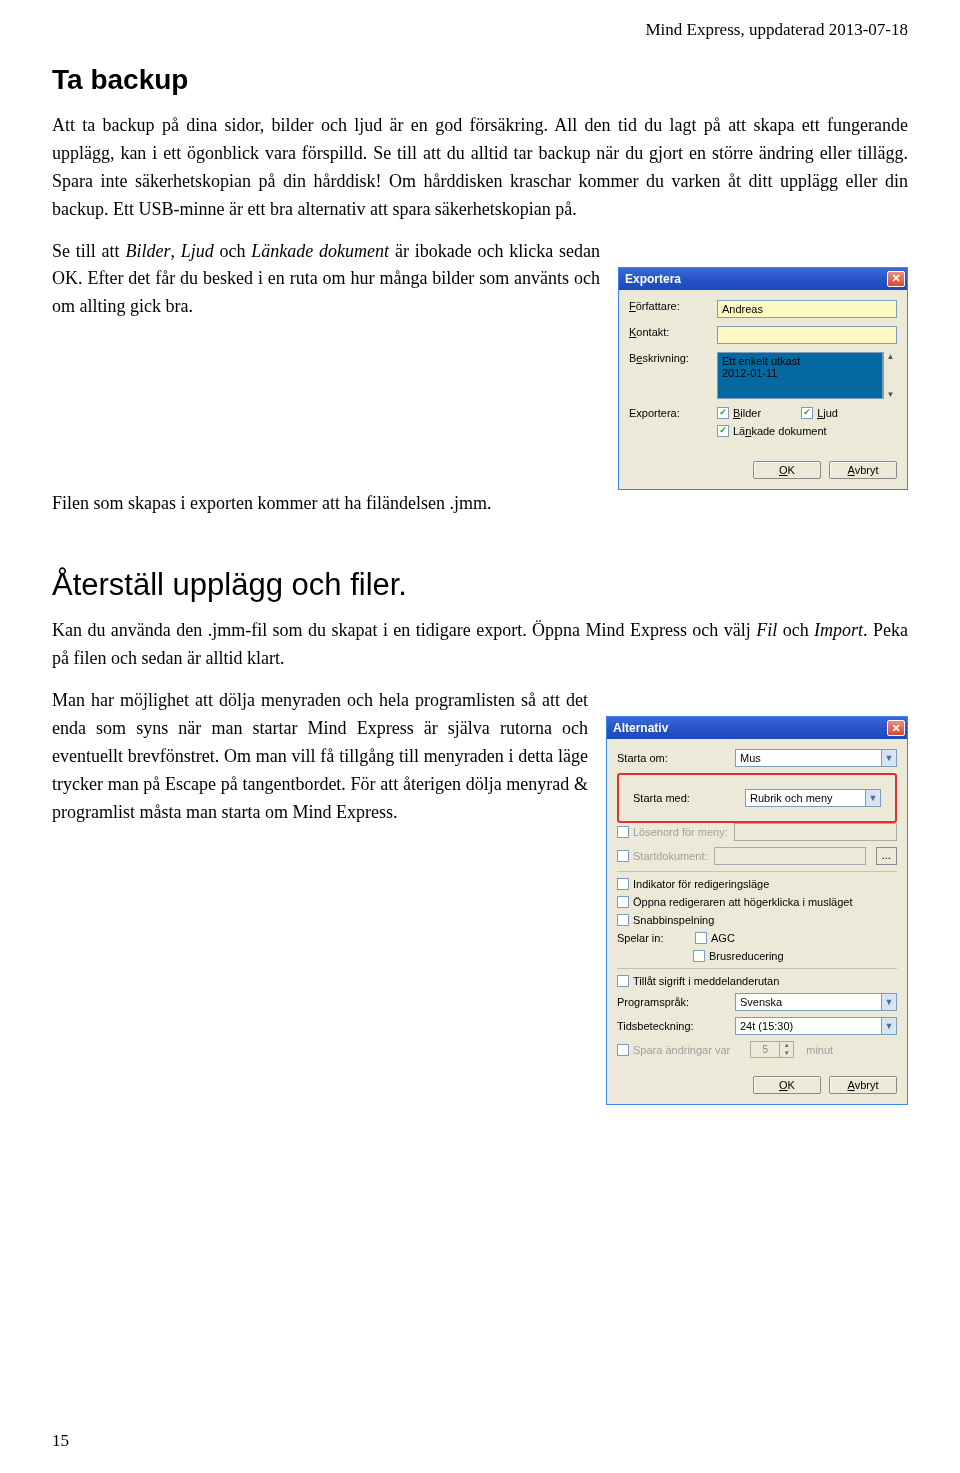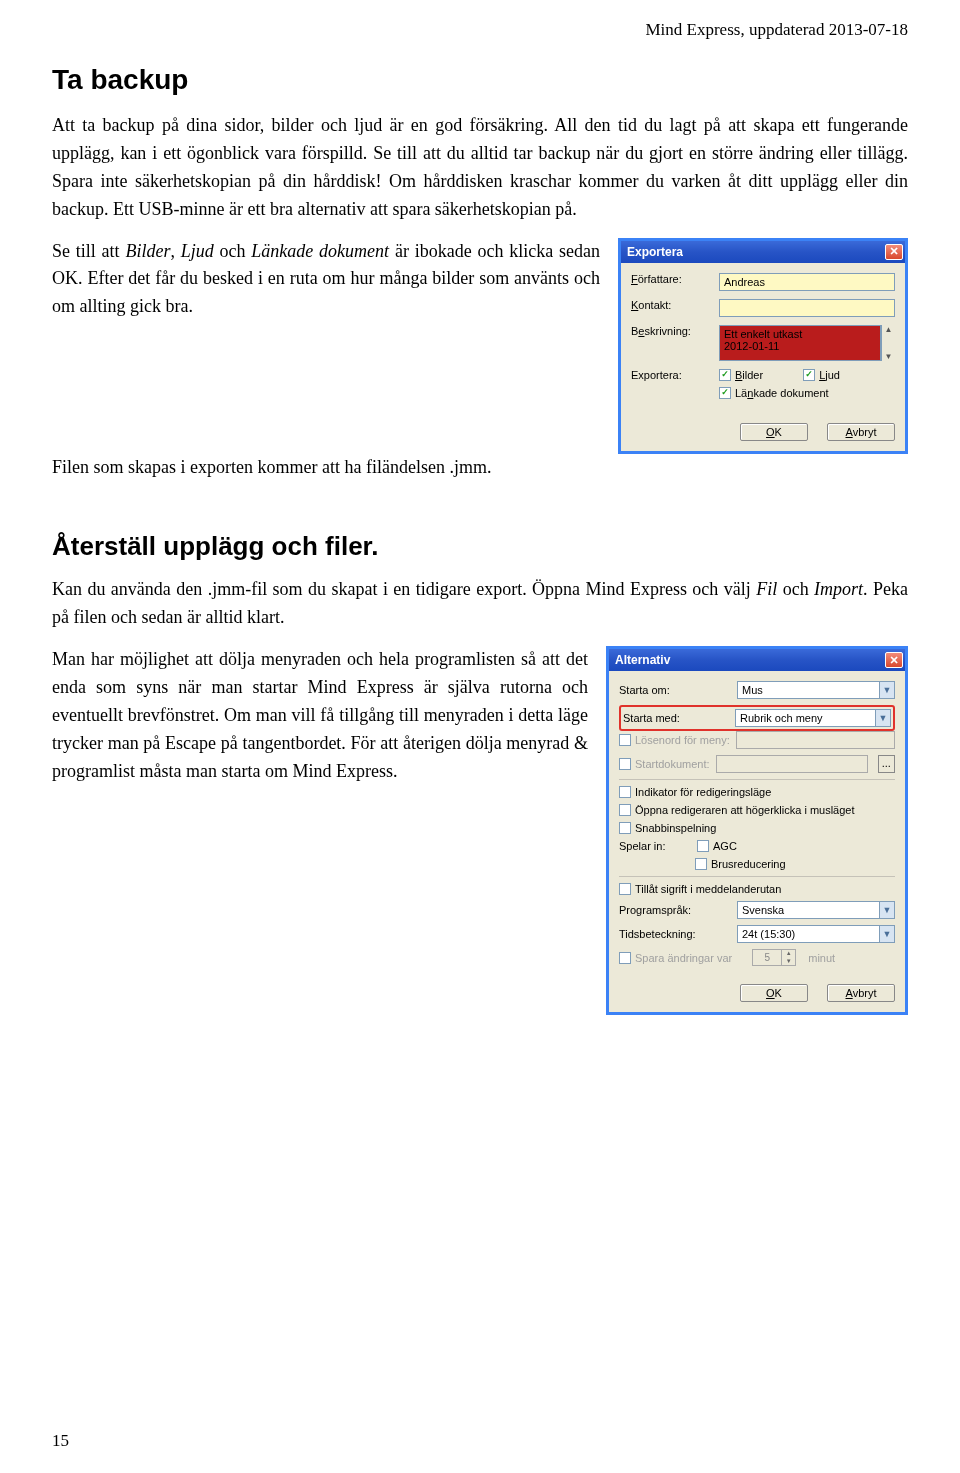--- a/index.html
+++ b/index.html
@@ -22,22 +22,22 @@
     margin-bottom: 24px;
   }
   h1 {
     font-family: Arial, Helvetica, sans-serif;
     font-size: 28px;
     font-weight: bold;
     margin: 0 0 16px 0;
   }
   h2 {
     font-family: Arial, Helvetica, sans-serif;
-    font-size: 26px;
-    font-weight: bold;
+    font-size: 31px;
+    font-weight: normal;
     margin: 50px 0 14px 0;
   }
   p.body {
     font-size: 18px;
     line-height: 1.55;
     margin: 0 0 14px 0;
     text-align: justify;
   }
   .col-wrap {
     display: flex;
@@ -53,22 +53,23 @@
     left: 52px;
     font-size: 17px;
   }
 
   
   .dialog {
     font-family: Tahoma, Arial, sans-serif;
     font-size: 11px;
     color: #000;
     background: #ece9d8;
-    border: 3px solid #3b82f6;
+    border: 1px solid #3b82f6;
     width: 290px;
+    margin-top: 29px;
   }
   .dialog .titlebar {
     display: flex;
     align-items: center;
     justify-content: space-between;
     height: 22px;
     padding: 0 2px 0 6px;
     background: linear-gradient(#3a6ad9, #2754c6 50%, #1b49be);
     color: #fff;
     font-weight: bold;
@@ -93,39 +94,39 @@
     flex:1;
     background:#fef9c3;
     border:1px solid #7f9db9;
     padding:2px 4px;
     font-family:Tahoma,Arial,sans-serif;
     font-size:11px;
     height:18px;
   }
   .txt-area {
     flex:1;
-    background:#b91c1c;
+    background:#0369a1;
     border:1px solid #7f9db9;
     padding:2px 4px;
     font-family:Tahoma,Arial,sans-serif;
     font-size:11px;
-    height:36px;
+    height:47px;
     resize:none;
     overflow:auto;
   }
   .chk-row { display:inline-flex;align-items:center;gap:4px; }
   .chk {
     width:12px;height:12px;background:#fff;border:1px solid #7f9db9;
     display:inline-flex;align-items:center;justify-content:center;
     font-size:9px;color:#1a9a1a;font-weight:bold;line-height:1;
   }
   .export-checks { display:flex;flex-direction:column;gap:6px;flex:1; }
   .export-line1 { display:flex;gap:40px; }
   .dlg-btnrow {
-    display:flex;justify-content:flex-end;gap:19px;
+    display:flex;justify-content:flex-end;gap:8px;
     padding:8px 10px 10px 10px;
   }
   .winbtn {
     background:#ece9d8;
     border:1px solid #888;
     border-radius:2px;
     padding:2px 0;
     width:68px;
     font-family:Tahoma,Arial,sans-serif;
     font-size:11px;
@@ -146,21 +147,21 @@
   .lbl2 { width:112px;flex-shrink:0; }
   .select {
     flex:1;display:flex;align-items:center;justify-content:space-between;
     background:#fff;border:1px solid #7f9db9;height:18px;padding:0 0 0 4px;
   }
   .select .dd {
     width:15px;height:16px;background:#d7e4f2;
     display:flex;align-items:center;justify-content:center;
     border-left:1px solid #7f9db9;font-size:9px;color:#4a6f99;
   }
-  .highlight-row { border:2px solid #e0322b;border-radius:3px;padding:2px; }
+  .highlight-row { border:2px solid #e0322b;border-radius:3px;padding:14px; }
   .chk-disabled { color:#a0a0a0; }
   .txt-disabled { background:#ece9d8;color:#777;border:1px solid #aaa; }
   .sep { height:1px;background:#c5c2b8;margin:6px 0; }
   .browsebtn {
     width:22px;height:18px;background:#ece9d8;border:1px solid #888;
     font-size:11px;text-align:center;line-height:14px;margin-left:4px;
   }
   .spinner {
     display:inline-flex;align-items:center;
     border:1px solid #aaa;background:#ece9d8;height:17px;width:44px;

